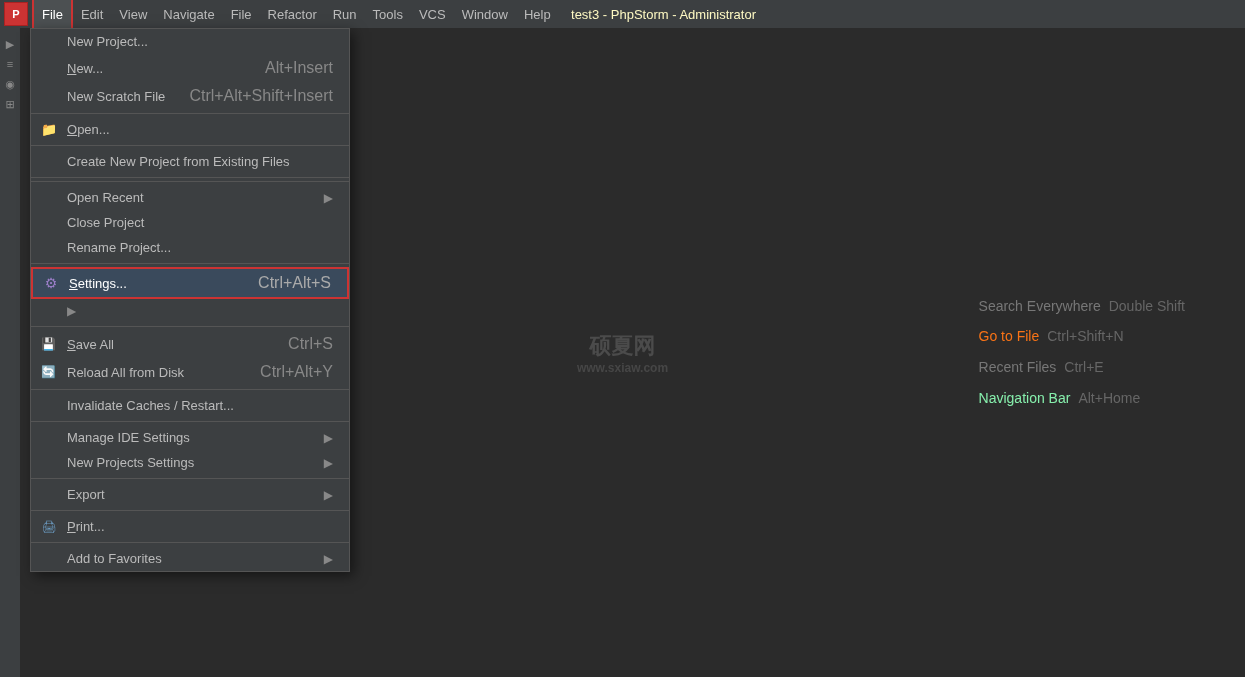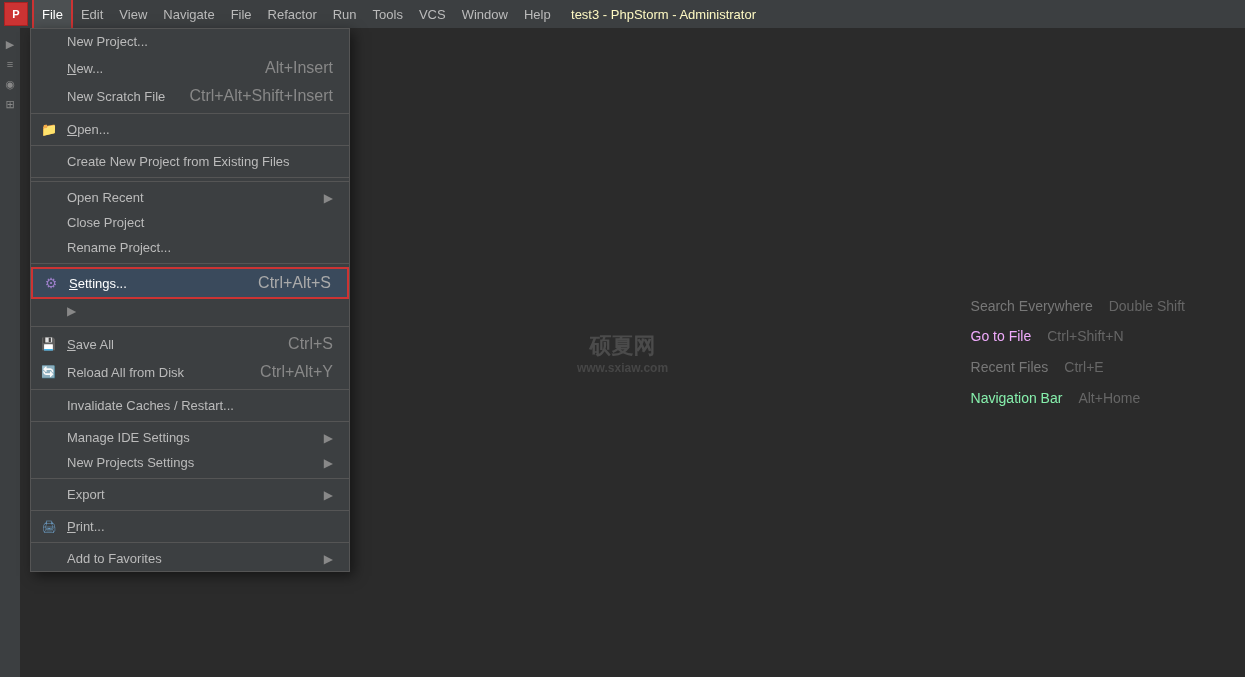--- a/index.html
+++ b/index.html
@@ -133,21 +133,21 @@
       position: absolute;
       right: 60px;
       top: 50%;
       transform: translateY(-50%);
       color: #666666;
       font-size: 14px;
       line-height: 2.2;
     }
     .hint-row {
       display: flex;
-      gap: 16px;
+      gap: 8px;
       align-items: center;
     }
 
     
     .watermark {
       position: absolute;
       top: 50%;
       left: 50%;
       transform: translate(-50%, -50%);
       text-align: center;
@@ -221,21 +221,21 @@
     <div>硕夏网</div>
     <div class="watermark-sub">www.sxiaw.com</div>
   </div>
 
   <div class="hint-panel">
     <div class="hint-row">
       <span style="color:#777">Search Everywhere</span>
       <span style="color:#666">Double Shift</span>
     </div>
     <div class="hint-row">
-      <span style="color:#f0abfc">Go to File</span>
+      <span style="color:#f97316">Go to File</span>
       <span style="color:#666">Ctrl+Shift+N</span>
     </div>
     <div class="hint-row">
       <span style="color:#777">Recent Files</span>
       <span style="color:#666">Ctrl+E</span>
     </div>
     <div class="hint-row">
       <span style="color:#86efac">Navigation Bar</span>
       <span style="color:#666">Alt+Home</span>
     </div>

